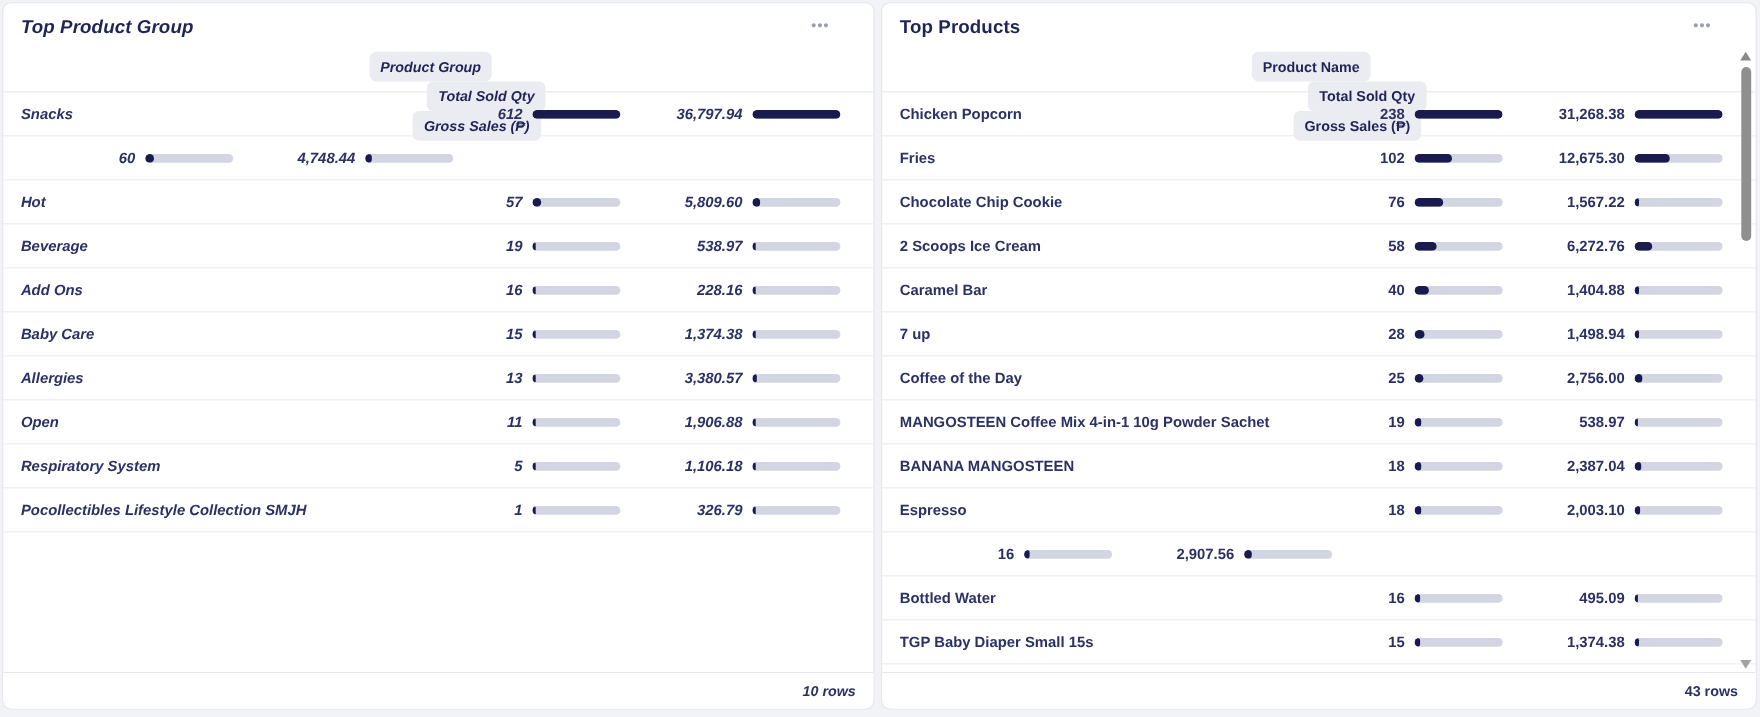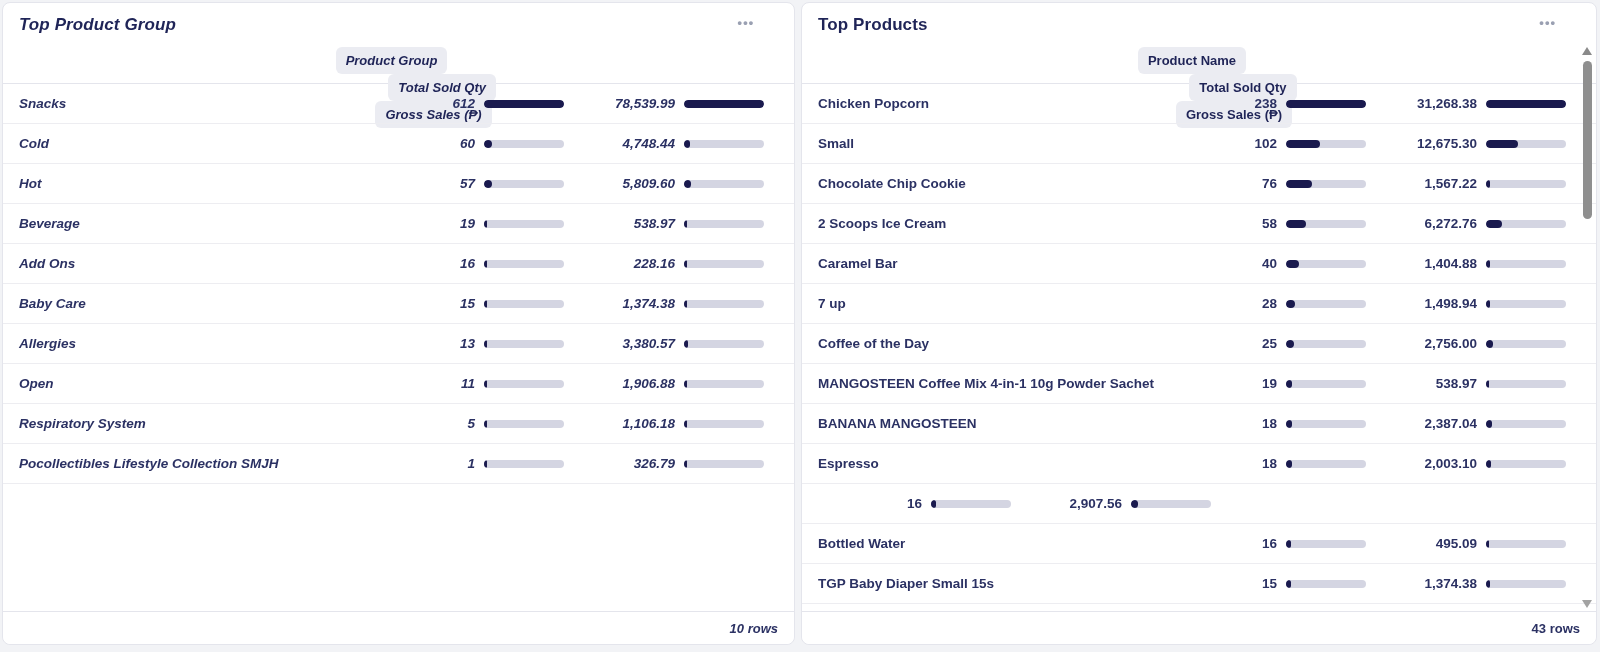--- a/index.html
+++ b/index.html
@@ -188,28 +188,27 @@
   <div class="rows">
       <div class="trow">
         <div class="cell-name">Snacks</div>
         <div class="cell-num cell-qty">
           <span class="val">612</span>
           <span class="bar">
             <span class="fill" style="width: 80px;"></span>
           </span>
         </div>
         <div class="cell-num cell-sales">
-          <span class="val">78,539.99</span>
+          <span class="val">36,797.94</span>
           <span class="bar">
             <span class="fill" style="width: 80px;"></span>
           </span>
         </div>
       </div>
       <div class="trow">
-        <div class="cell-name">Cold</div>
         <div class="cell-num cell-qty">
           <span class="val">60</span>
           <span class="bar">
             <span class="fill" style="width: 7.8px;"></span>
           </span>
         </div>
         <div class="cell-num cell-sales">
           <span class="val">4,748.44</span>
           <span class="bar">
             <span class="fill" style="width: 5.6px;"></span>
@@ -368,21 +367,21 @@
           </span>
         </div>
         <div class="cell-num cell-sales">
           <span class="val">31,268.38</span>
           <span class="bar">
             <span class="fill" style="width: 80px;"></span>
           </span>
         </div>
       </div>
       <div class="trow">
-        <div class="cell-name">Small</div>
+        <div class="cell-name">Fries</div>
         <div class="cell-num cell-qty">
           <span class="val">102</span>
           <span class="bar">
             <span class="fill" style="width: 34.3px;"></span>
           </span>
         </div>
         <div class="cell-num cell-sales">
           <span class="val">12,675.30</span>
           <span class="bar">
             <span class="fill" style="width: 32.4px;"></span>

